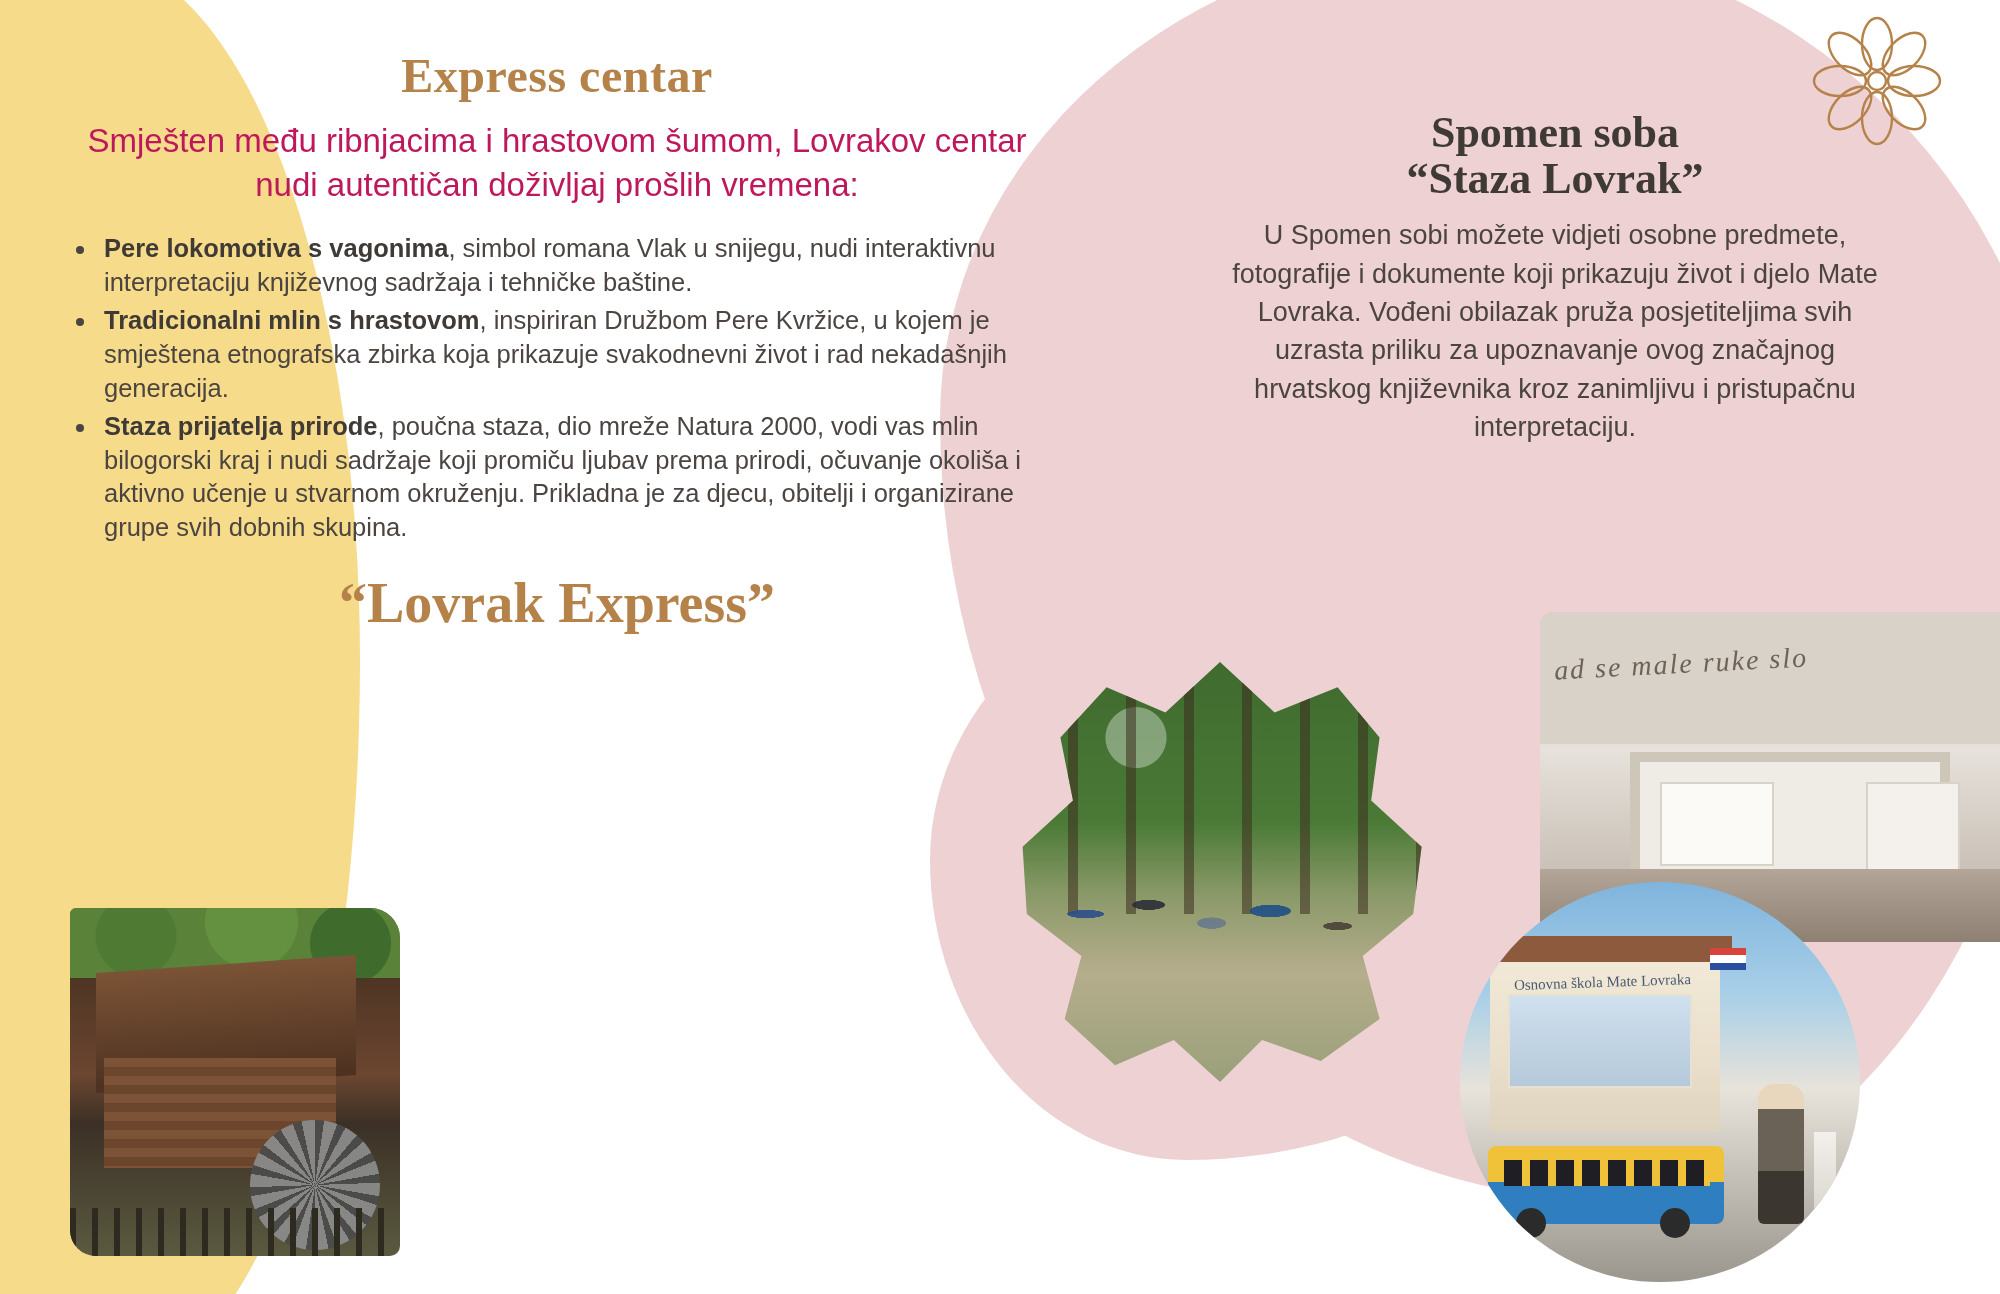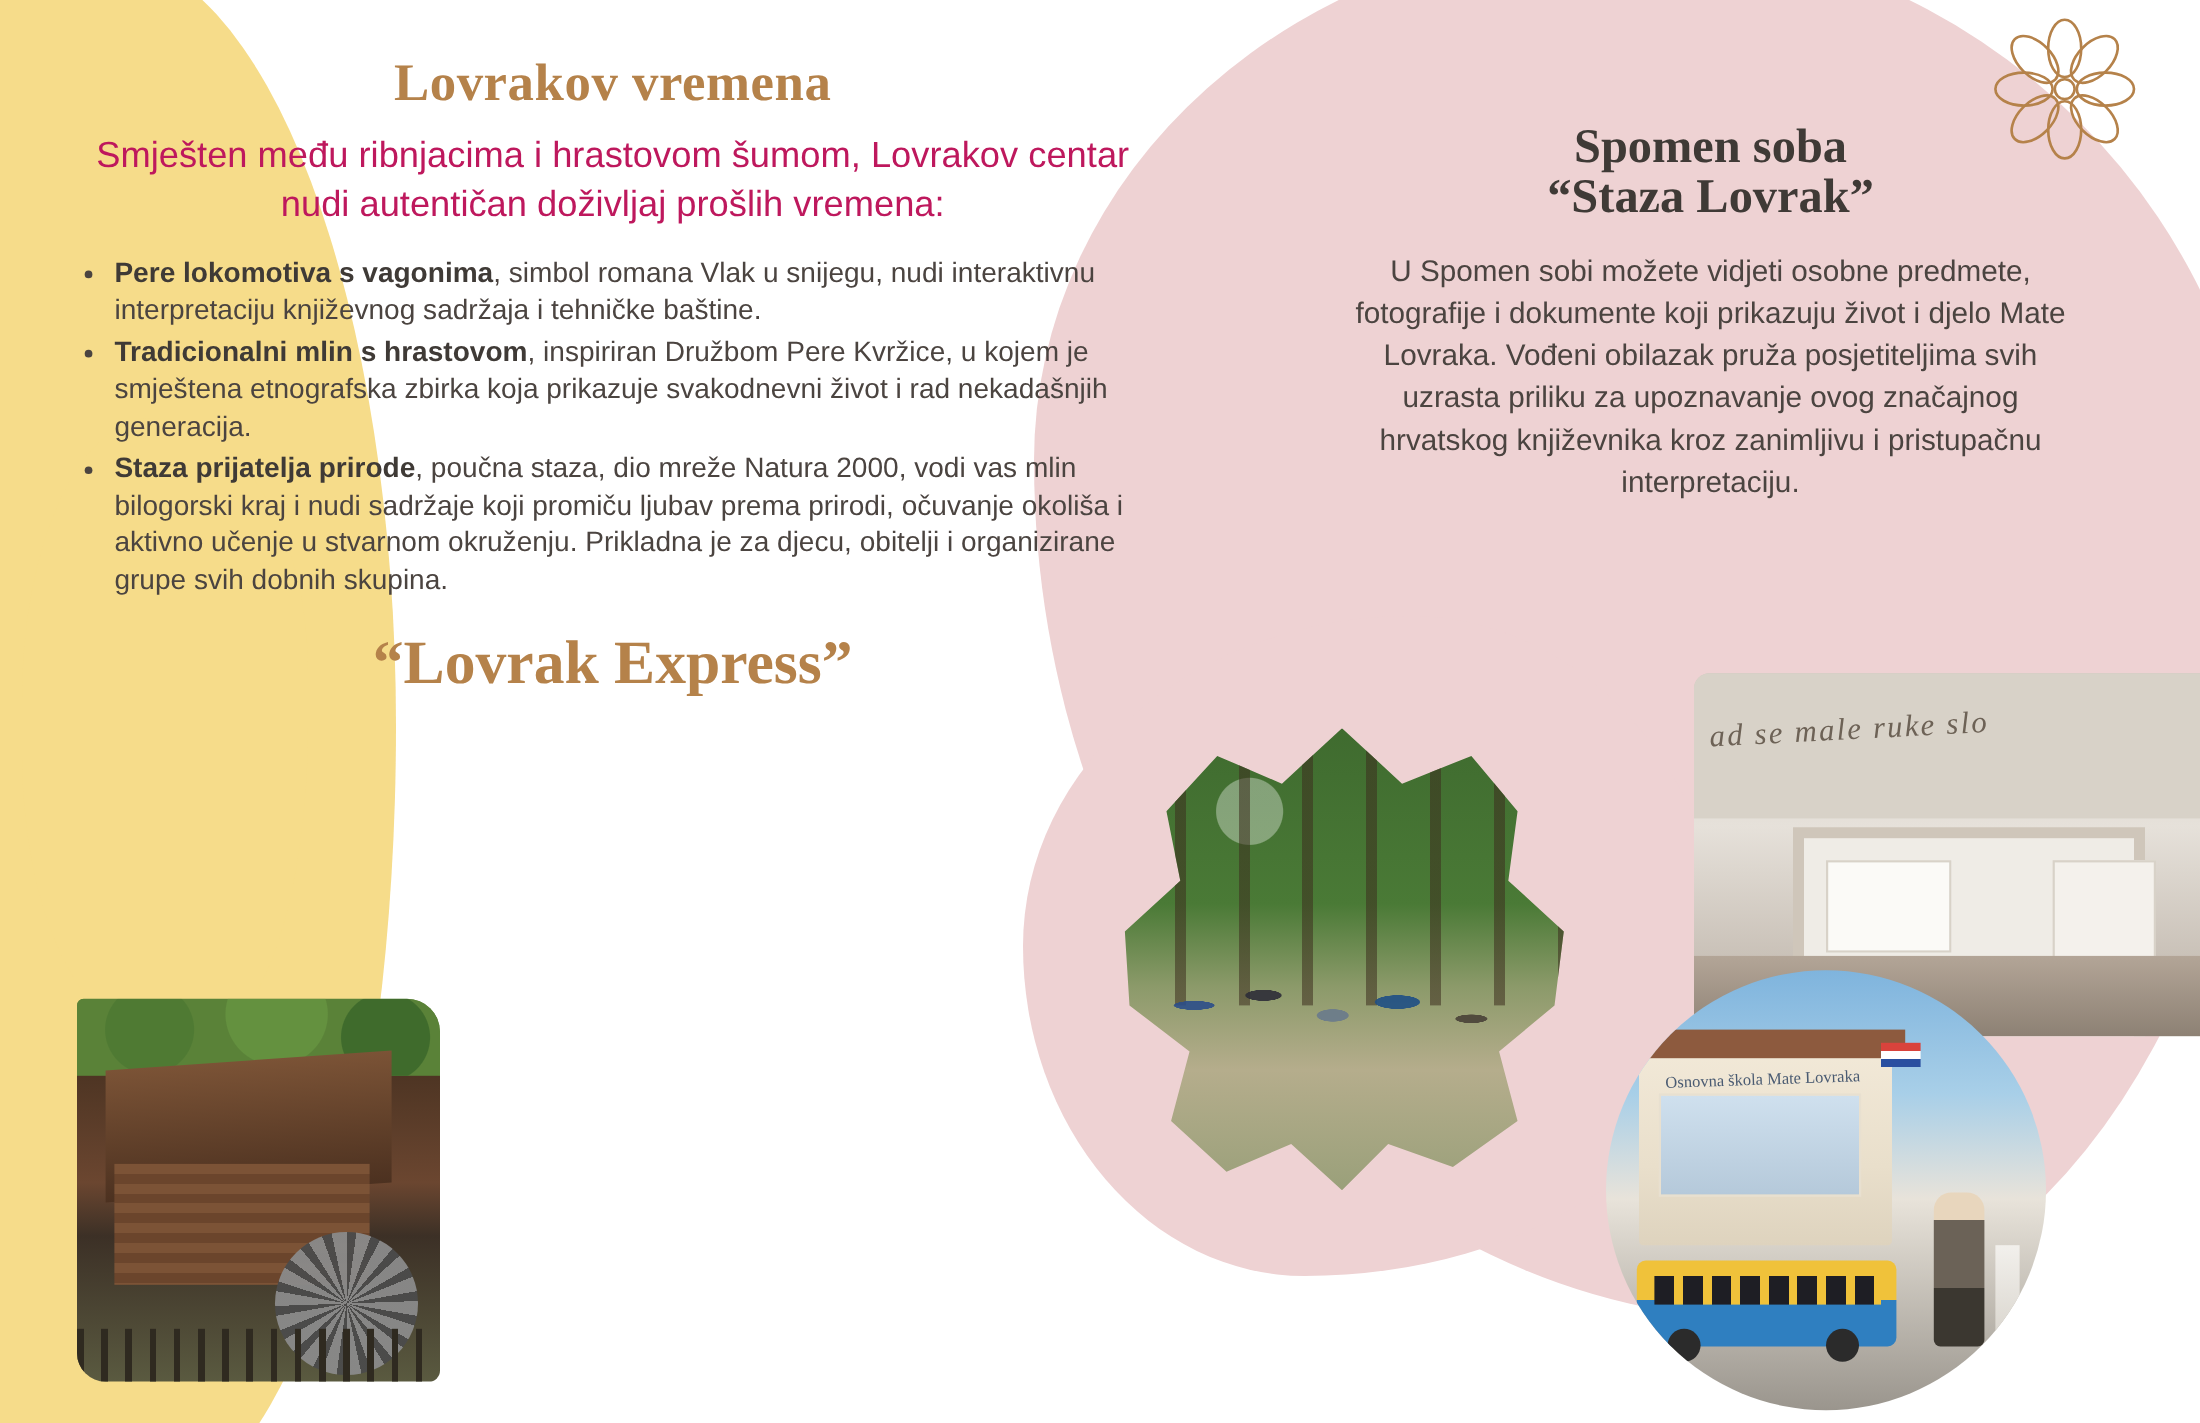--- a/index.html
+++ b/index.html
@@ -139,21 +139,21 @@
     width: 650px;
     z-index: 4;
     text-align: center;
   }
   .right-heading {
     font-family: "Liberation Serif", serif;
     color: #3f3a36;
     font-weight: bold;
     font-size: 44px;
     line-height: 1.05;
-    margin: 0 0 25px 0;
+    margin: 0 0 14px 0;
   }
   .right-body {
     color: #4b4440;
     font-size: 27px;
     line-height: 1.42;
     margin: 0;
   }
 
   
   .photo {
@@ -344,21 +344,21 @@
       <ellipse cx="102" cy="65" rx="26" ry="15"></ellipse>
       <ellipse cx="38" cy="38" rx="15" ry="26" transform="rotate(-45 38 38)"></ellipse>
       <ellipse cx="92" cy="38" rx="15" ry="26" transform="rotate(45 92 38)"></ellipse>
       <ellipse cx="38" cy="92" rx="15" ry="26" transform="rotate(45 38 92)"></ellipse>
       <ellipse cx="92" cy="92" rx="15" ry="26" transform="rotate(-45 92 92)"></ellipse>
       <circle cx="65" cy="65" r="9"></circle>
     </g>
   </svg>
 
   <div class="left-col">
-    <h1 class="heading">Lovrakov vremena</h1>
+    <h1 class="heading">Express centar</h1>
     <p class="intro">Smješten među ribnjacima i hrastovom šumom, Lovrakov centar nudi autentičan doživljaj prošlih vremena:</p>
 
     <ul class="bullets">
       <li>
         <b>Pere lokomotiva s vagonima</b><span>, simbol romana Vlak u snijegu, nudi interaktivnu interpretaciju književnog sadržaja i tehničke baštine.</span>
       </li>
       <li>
         <b>Tradicionalni mlin s hrastovom</b><span>, inspiriran Družbom Pere Kvržice, u kojem je smještena etnografska zbirka koja prikazuje svakodnevni život i rad nekadašnjih generacija.</span>
       </li>
       <li>

